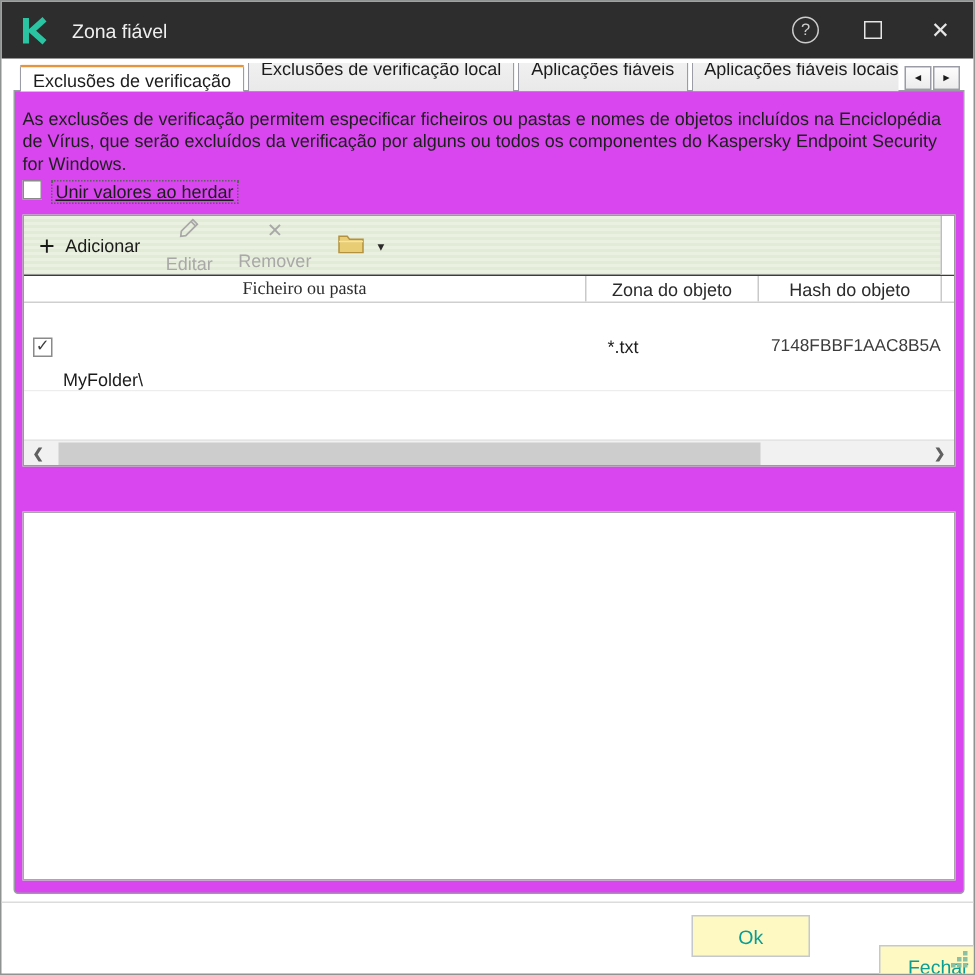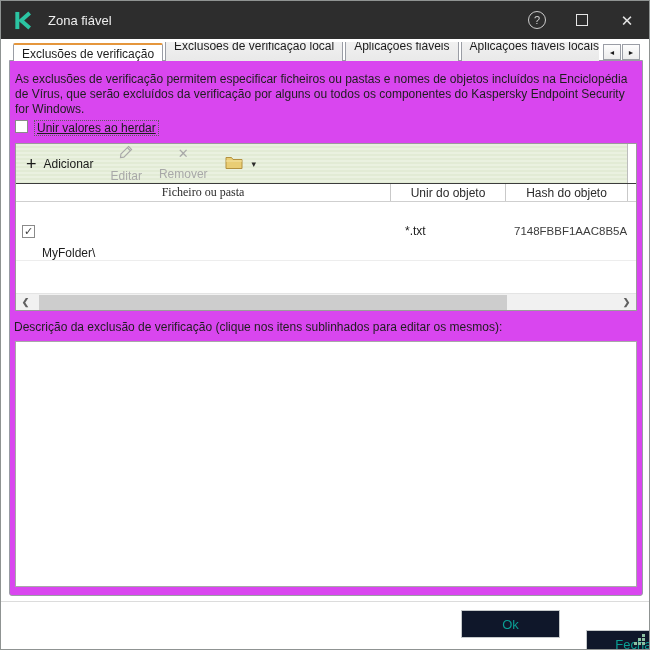--- a/index.html
+++ b/index.html
@@ -115,21 +115,21 @@
 
   .desc-label { position:absolute; left:4px; top:259px; font-size:12px; color:#1e1e1e; }
   .desc-box {
     position:absolute; left:5px; top:280px; width:622px; height:246px;
     border:1px solid #a8a8a8; background:#fff;
   }
 
   
   .footer-sep { position:absolute; left:0; top:600px; width:100%; height:1px; background:#dcdcdc; }
   .btn {
-    position:absolute; top:609px; width:99px; height:28px; background:#0f172a;
+    position:absolute; top:609px; width:79px; height:28px; background:#fef9c3;
     border:1px solid #c5c9cb; color:#0a9d93; font-size:13px;
     display:flex; align-items:center; justify-content:center; cursor:default;
   }
   .btn-ok { left:460px; }
   .btn-close { left:585px;margin-top:20px; }
 
   .grip { position:absolute; right:4px; bottom:4px; width:12px; height:12px; }
   .grip::after {
     content:""; position:absolute; right:0; bottom:0; width:3px; height:3px;
     background:#8cc0a2;
@@ -220,21 +220,21 @@
               <path d="M1 6 h16" stroke="#f4e4a6" stroke-width="1"></path>
             </svg>
           </span>
           <span class="caret">▾</span>
         </div>
         <div class="toolbar-gutter"></div>
       </div>
 
       <div class="thead">
         <div class="hc hc1">Ficheiro ou pasta</div>
-        <div class="hc hc2">Unir do objeto</div>
+        <div class="hc hc2">Zona do objeto</div>
         <div class="hc hc3">Hash do objeto</div>
         <div class="hc hfill"></div>
       </div>
 
       <div class="trow">
         <div class="tc1">
           <span class="rowcb">✓</span>
           <span>MyFolder\</span>
         </div>
         <div class="tc2">*.txt</div>
@@ -250,21 +250,20 @@
         <div class="strack">
           <div class="sthumb"></div>
         </div>
         <div class="sbtn">
           <span>❯</span>
         </div>
       </div>
 
     </div>
 
-    <div class="desc-label">Descrição da exclusão de verificação (clique nos itens sublinhados para editar os mesmos):</div>
     <div class="desc-box"></div>
 
   </div>
 
   <div class="footer-sep"></div>
   <div class="btn btn-ok">Ok</div>
   <div class="btn btn-close">Fechar</div>
   <div class="grip"></div>
 
 </div>

